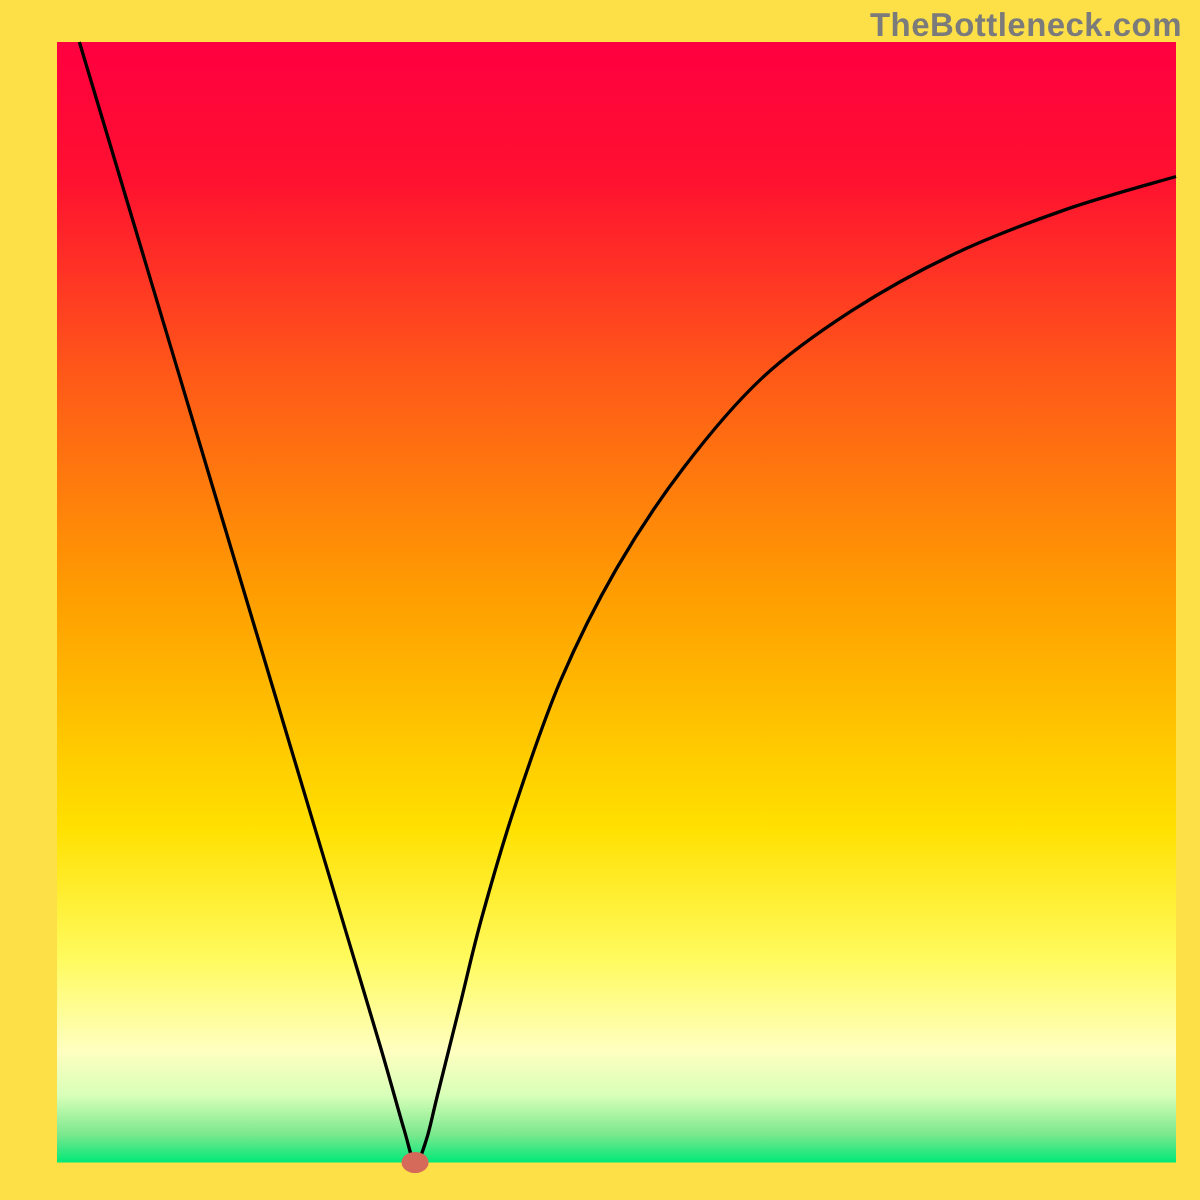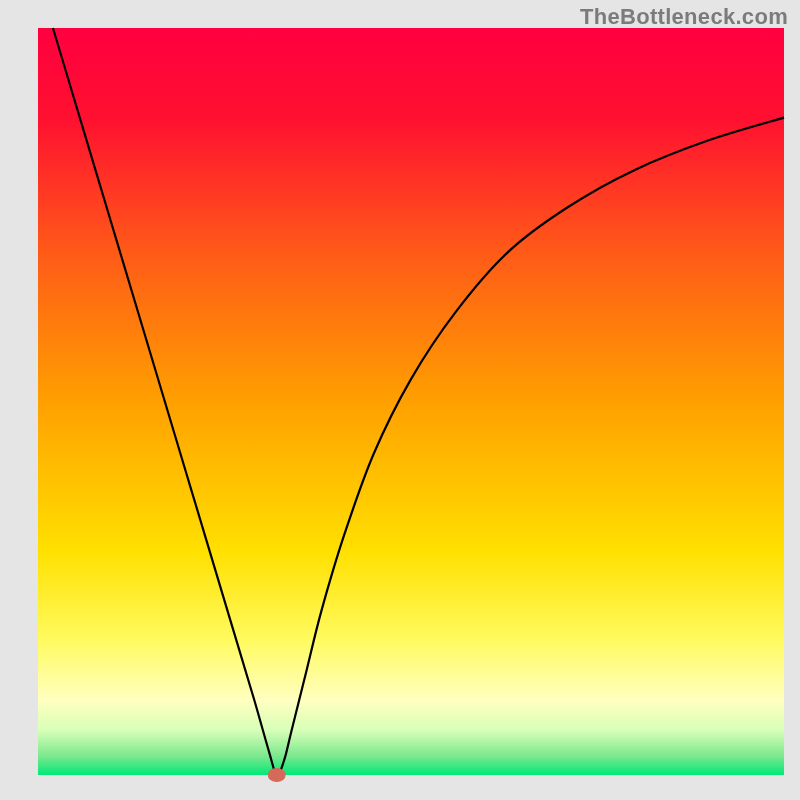--- a/index.html
+++ b/index.html
@@ -9,21 +9,21 @@
     height: 800px;
     background: #000000;
     overflow: hidden;
   }
   .frame {
     position: absolute;
     left: 0;
     top: 0;
     width: 800px;
     height: 800px;
-    background: #e5e5e5;
+    background: #fde047;
   }
   .watermark {
     position: absolute;
     top: 4px;
     right: 12px;
     font-family: Arial, Helvetica, sans-serif;
     font-size: 22px;
     font-weight: 600;
     color: #7b7b7b;
     letter-spacing: 0.3px;

